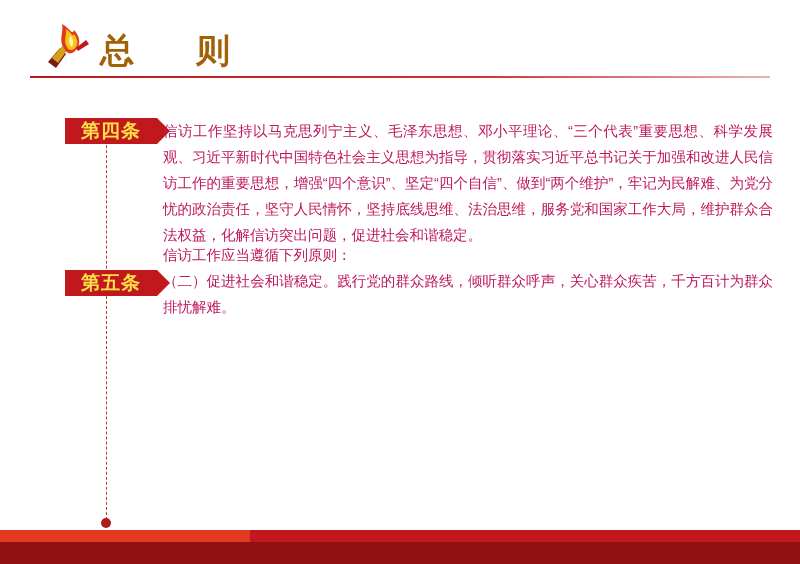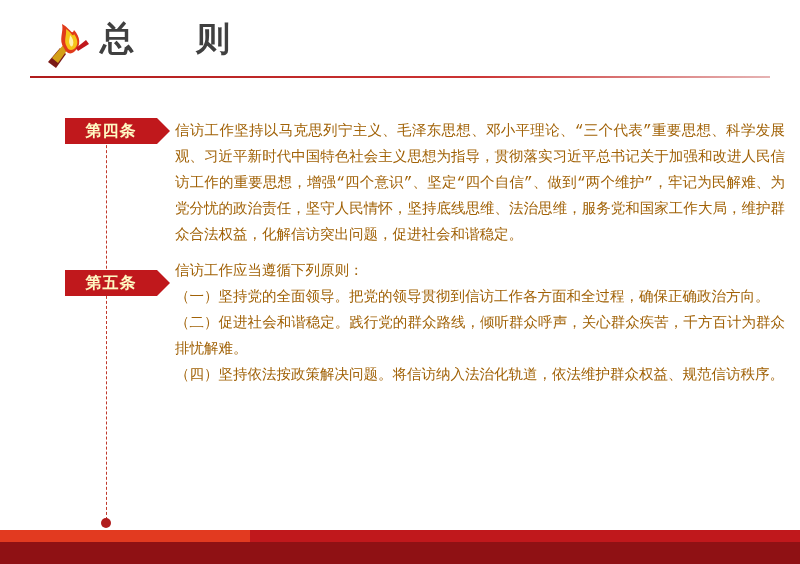--- a/index.html
+++ b/index.html
@@ -27,24 +27,24 @@
     position: absolute;
     left: 30px;
     top: 76px;
     width: 740px;
     height: 2px;
     background: linear-gradient(to right, #b01c1c 0%, #c33 60%, #e6b3b3 100%);
   }
   .header-title {
     position: absolute;
     left: 100px;
-    top: 16px;
+    top: 28px;
     font-size: 34px;
     letter-spacing: 14px;
-    color: #404040;
+    color: #a16207;
     font-weight: bold;
     font-family: "DejaVu Sans", "Liberation Sans", sans-serif;
   }
 
   
   .emblem {
     position: absolute;
     left: 40px;
     top: 18px;
     width: 52px;
@@ -69,22 +69,22 @@
     border-radius: 50%;
     background: #b01c1c;
   }
 
   
   .tag {
     position: absolute;
     height: 26px;
     width: 92px;
     background: #c0181c;
-    color: #fef9c3;
-    font-size: 16px;
+    color: #fde047;
+    font-size: 19px;
     font-weight: bold;
     line-height: 26px;
     text-align: center;
     letter-spacing: 1px;
   }
   .tag::after {
     content: "";
     position: absolute;
     right: -13px;
     top: 0;
@@ -93,35 +93,34 @@
     border-top: 13px solid transparent;
     border-bottom: 13px solid transparent;
     border-left: 13px solid #c0181c;
   }
   .tag-4 { left: 65px; top: 118px; }
   .tag-5 { left: 65px; top: 263px; margin-top: 7px; }
 
   
   .body-block {
     position: absolute;
-    color: #a16207;
+    color: #be185d;
     font-size: 14.5px;
     line-height: 26px;
-    font-family: Liberation Mono, monospace;
+    font-family: Liberation Sans, sans-serif;
     text-align: justify;
-    margin-left: 12px;
   }
   #article4-text {
     left: 163px;
     top: 118px;
     width: 610px;
   }
   #article5-text {
     left: 163px;
-    top: 258px;
+    top: 242px;
     width: 610px;
   }
   .body-block p {
     margin: 0;
   }
 
   
   .footer-bar-top {
     position: absolute;
     left: 0;
@@ -169,20 +168,18 @@
 <div class="timeline-dot"></div>
 
 <div class="tag tag-4">第四条</div>
 <div class="body-block" id="article4-text">
   <p>信访工作坚持以马克思列宁主义、毛泽东思想、邓小平理论、“三个代表”重要思想、科学发展观、习近平新时代中国特色社会主义思想为指导，贯彻落实习近平总书记关于加强和改进人民信访工作的重要思想，增强“四个意识”、坚定“四个自信”、做到“两个维护”，牢记为民解难、为党分忧的政治责任，坚守人民情怀，坚持底线思维、法治思维，服务党和国家工作大局，维护群众合法权益，化解信访突出问题，促进社会和谐稳定。</p>
 </div>
 
 <div class="tag tag-5">第五条</div>
 <div class="body-block" id="article5-text">
   <p>信访工作应当遵循下列原则：</p>
-  <p>（一）坚持党的全面领导。把党的领导贯彻到信访工作各方面和全过程，确保正确政治方向。</p>
   <p>（二）促进社会和谐稳定。践行党的群众路线，倾听群众呼声，关心群众疾苦，千方百计为群众排忧解难。</p>
-  <p>（四）坚持依法按政策解决问题。将信访纳入法治化轨道，依法维护群众权益、规范信访秩序。</p>
 </div>
 
 <div class="footer-bar-top"></div>
 <div class="footer-accent"></div>
 <div class="footer-bar-bottom"></div>
 
 </body></html>

